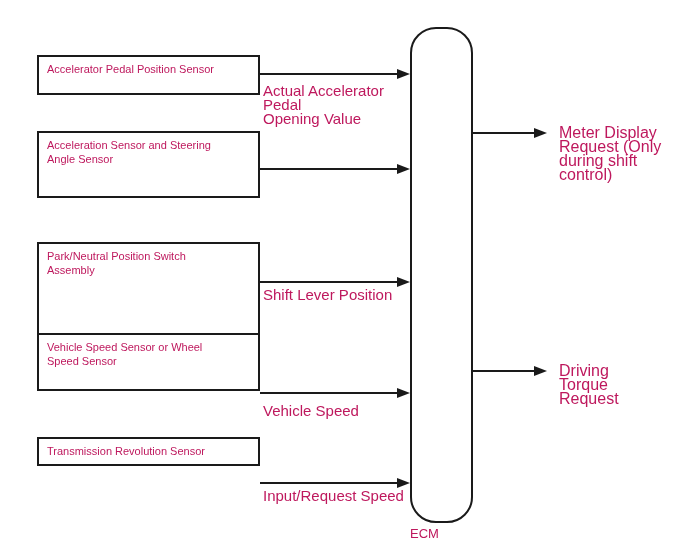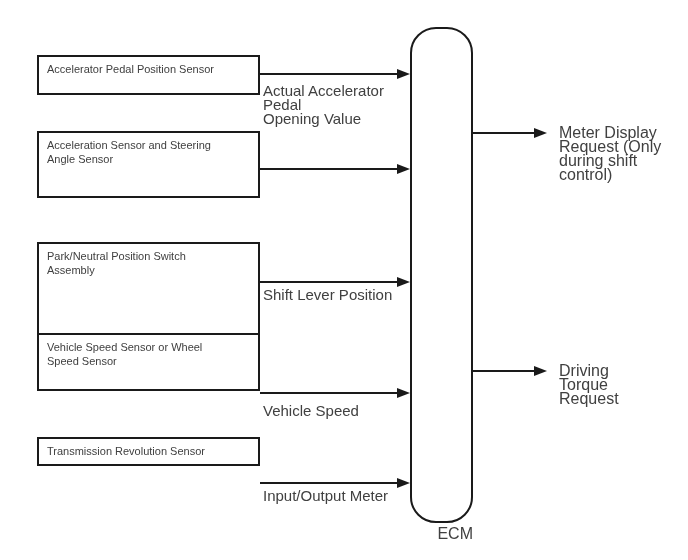--- a/index.html
+++ b/index.html
@@ -6,21 +6,21 @@
     margin: 0;
     padding: 0;
     background: #ffffff;
   }
   .canvas {
     position: relative;
     width: 688px;
     height: 560px;
     background: #ffffff;
     font-family: "Liberation Sans", sans-serif;
-    color: #404040;
+    color: #be185d;
     overflow: hidden;
   }
   .sensor-box {
     position: absolute;
     left: 37px;
     width: 223px;
     border: 2px solid #1a1a1a;
     background: #ffffff;
     box-sizing: border-box;
     padding: 5px 8px;
@@ -76,22 +76,22 @@
     border: 2px solid #1a1a1a;
     border-radius: 26px;
     background: #ffffff;
     box-sizing: border-box;
   }
   .ecm-label {
     position: absolute;
     left: 410px;
     top: 527px;
     width: 63px;
-    text-align: right;
-    font-size: 16px;
+    text-align: left;
+    font-size: 13px;
     line-height: 14px;
   }
 </style>
 </head>
 <body>
 
 <div class="canvas">
 
   <div class="sensor-box" style="top:55px;height:40px">
     <span class="box-label">Accelerator Pedal Position Sensor</span>
@@ -134,21 +134,21 @@
   </div>
   <div class="arrow arrow-in" style="top:478px">
     <span class="shaft"></span>
     <span class="head"></span>
   </div>
 
   <div class="signal-label" style="top:84px">Actual Accelerator Pedal
 Opening Value</div>
   <div class="signal-label" style="top:288px">Shift Lever Position</div>
   <div class="signal-label" style="top:404px">Vehicle Speed</div>
-  <div class="signal-label" style="top:489px">Input/Output Meter</div>
+  <div class="signal-label" style="top:489px">Input/Request Speed</div>
 
   <div class="ecm-pill"></div>
   <div class="ecm-label">ECM</div>
 
   <div class="arrow arrow-out" style="top:128px">
     <span class="shaft"></span>
     <span class="head"></span>
   </div>
   <div class="arrow arrow-out" style="top:366px">
     <span class="shaft"></span>

